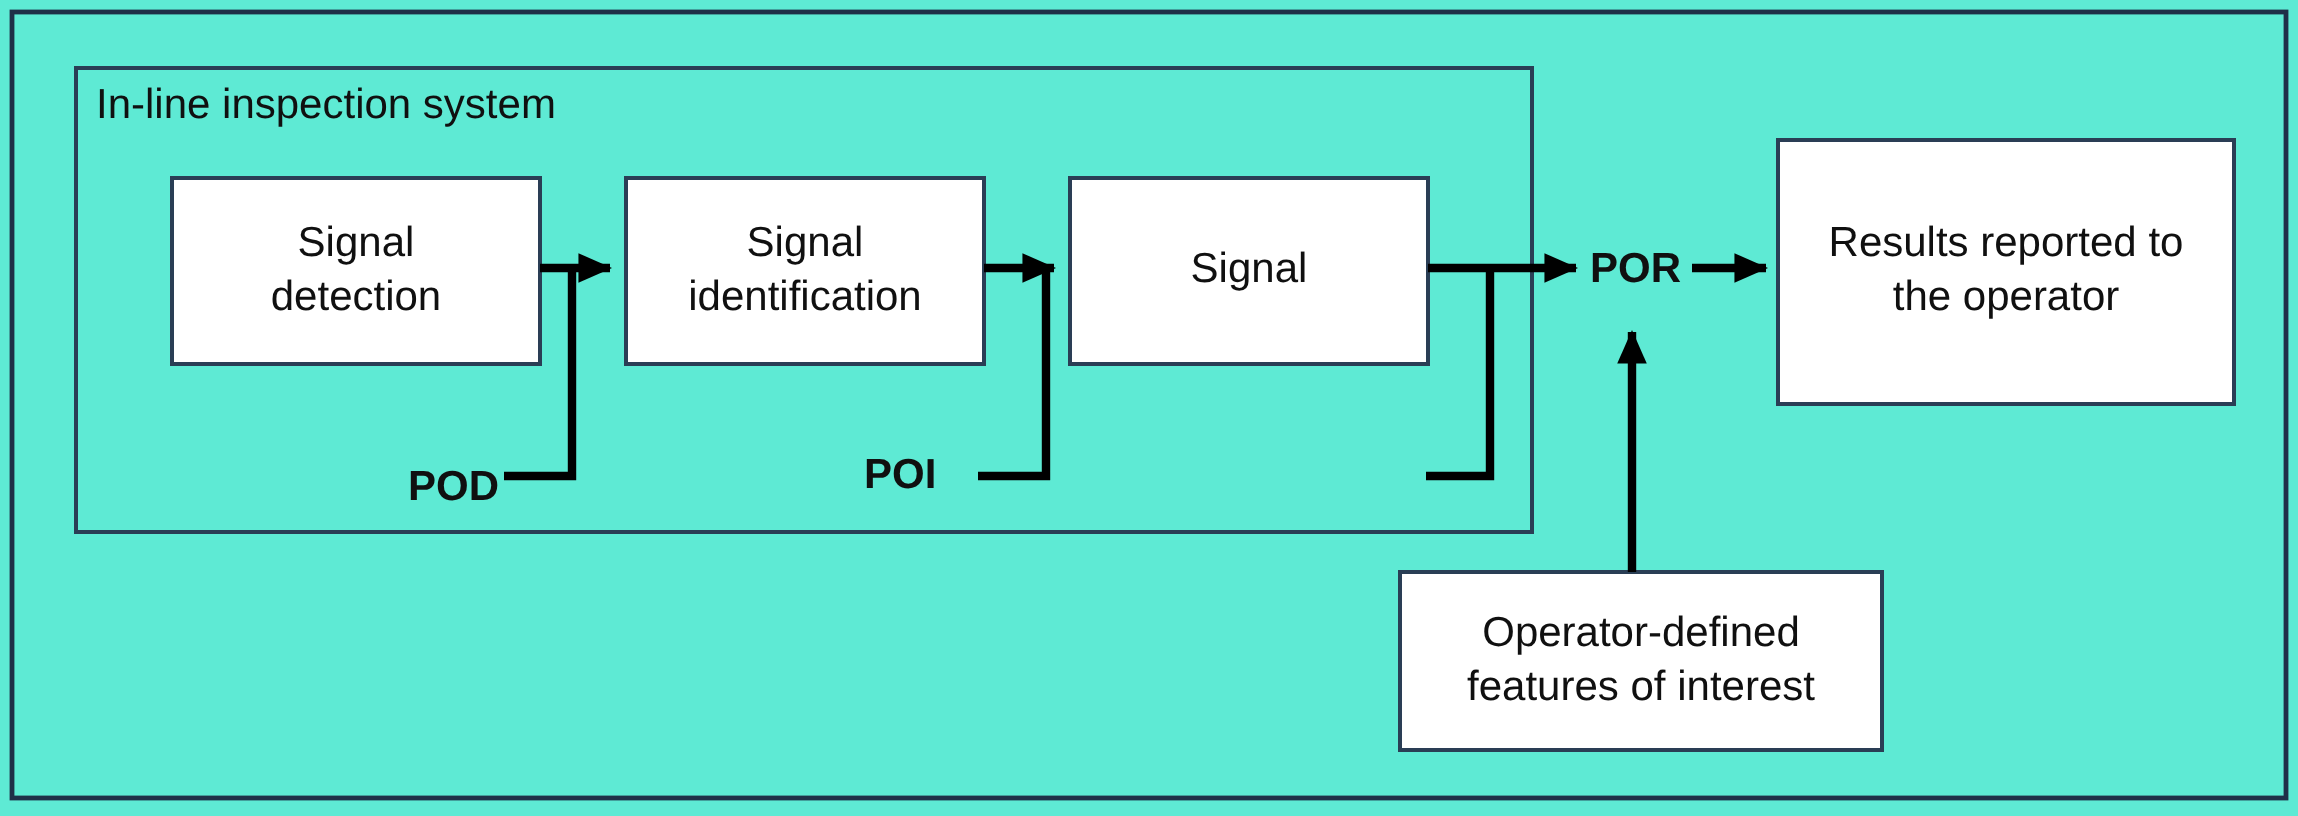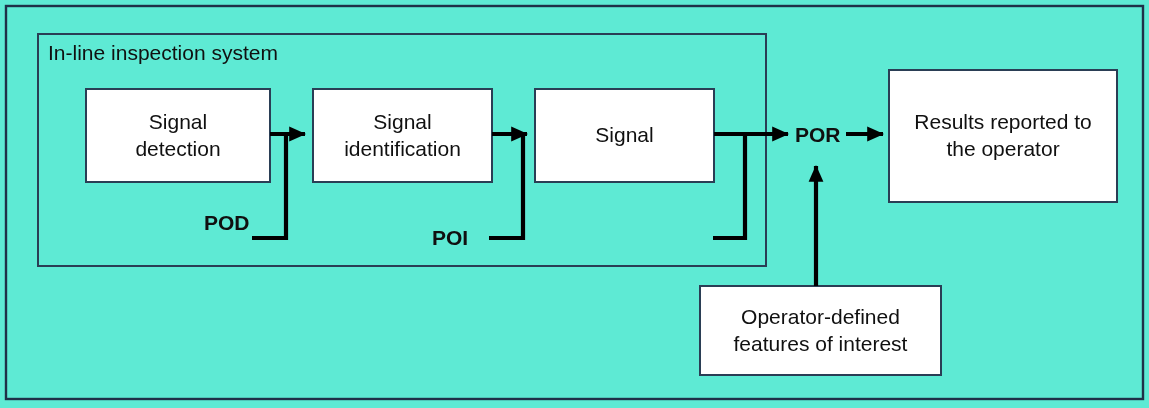--- a/index.html
+++ b/index.html
@@ -127,20 +127,20 @@
 identification</div>
 
   <div class="node-label" style="left:535px; top:89px; width:179px; height:93px;">Signal</div>
 
   <div class="node-label" style="left:889px; top:70px; width:228px; height:132px;">Results reported to
 the operator</div>
 
   <div class="node-label" style="left:700px; top:286px; width:241px; height:89px;">Operator-defined
 features of interest</div>
 
-  <div class="plain-label" style="left:204px; top:212px;">POD</div>
+  <div class="plain-label" style="left:204px; top:233px;">POD</div>
 
   <div class="plain-label" style="left:432px; top:227px;">POI</div>
 
 
   <div class="plain-label" style="left:795px; top:124px;">POR</div>
 
 </div>
 
 </body></html>

